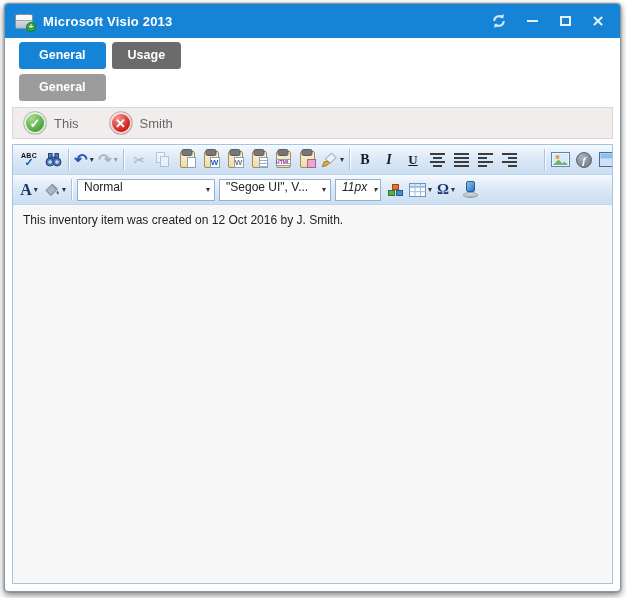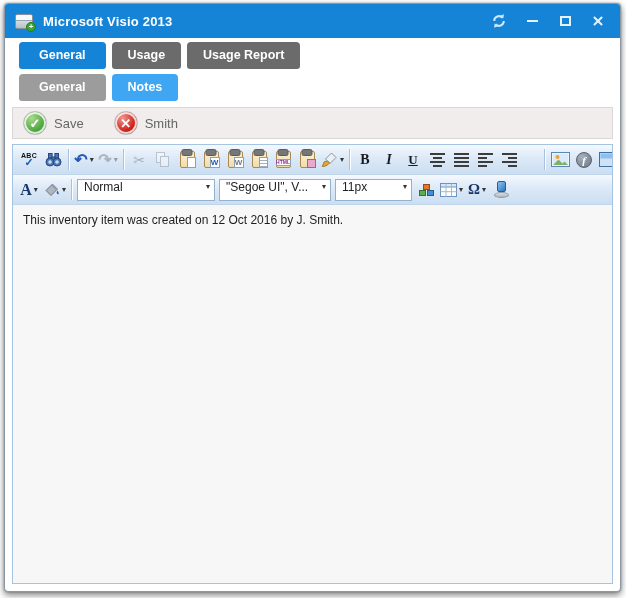--- a/index.html
+++ b/index.html
@@ -71,21 +71,21 @@
   .serifu { font-family:"Liberation Serif",serif; font-weight:bold; font-size:13px; color:#1B1B1B; text-decoration:underline; }
   .al { width:15px; display:flex; flex-direction:column; gap:2px; }
   .al i { height:2px; background:#3C3C3C; }
   .al.c { align-items:center; } .al.l { align-items:flex-start; } .al.r { align-items:flex-end; }
   .w100 { width:15px; } .w60 { width:9px; }
   .fcircle { width:16px; height:16px; border-radius:50%; background:radial-gradient(circle at 35% 30%, #A8B2BD, #6B7683); border:1px solid #57626E;
              color:#fff; font-family:"Liberation Serif",serif; font-style:italic; font-weight:bold; font-size:11px; display:flex; align-items:center; justify-content:center; }
   .clipped { margin-right:-12px; }
   
   .fontA { font-family:"Liberation Serif",serif; font-weight:bold; font-size:16px; color:#17356B; line-height:1; }
-  .combo { height:22px; background:#fff; border:1px solid #96B1CC; display:flex; align-items:center; font-size:12px; color:#222;
+  .combo { height:22px; background:#fff; border:1px solid #96B1CC; display:flex; align-items:flex-end; font-size:12px; color:#222;
            padding:0 4px 6px 6px; margin:0 2px; cursor:pointer; flex:none; }
   .combo .arrow { margin-left:auto; padding-left:6px; }
   .lego { position:relative; width:15px; height:12px; }
   .lego i { position:absolute; width:7px; height:6px; border:1px solid rgba(0,0,0,.35); }
   .lego .t { left:4px; top:0; background:#E8742C; }
   .lego .bl { left:0; top:6px; background:#55B04A; }
   .lego .br { left:8px; top:6px; background:#3E8ED0; }
   .mediaic { position:relative; width:17px; height:17px; }
   .mediaic .base { position:absolute; left:1px; bottom:0; width:15px; height:6px; border-radius:50%; background:linear-gradient(#DDE2E7,#ABB4BD); border:1px solid #8F98A2; }
   .mediaic .cube { position:absolute; left:4px; top:0; width:9px; height:11px; border-radius:2px; background:linear-gradient(135deg,#8CC4F2,#2E74C0); border:1px solid #1F5CA0; }
@@ -122,32 +122,30 @@
             <i></i>
             <i></i>
           </span>
         </span>
     </span>
   </div>
 
   <div class="tabrow">
     <span class="tab blue">General</span>
     <span class="tab gray">Usage</span>
-    <span class="tab gray">Usage Report</span>
   </div>
 
   <div class="tabrow second">
     <span class="tab gray2">General</span>
-    <span class="tab lblue">Notes</span>
   </div>
 
   <div class="savebar">
     <span class="action">
       <span class="orb green">✓</span>
-      <span>Save</span>
+      <span>This</span>
     </span>
     <span class="action">
       <span class="orb red">✕</span>
       <span>Smith</span>
     </span>
   </div>
 
   <div class="editor">
 
     <div class="tbar">
@@ -303,21 +301,21 @@
       </span>
       <span class="sep"></span>
       <span class="combo" style="width:138px;">
         <span>Normal</span>
         <span class="arrow">▾</span>
       </span>
       <span class="combo" style="width:112px;">
         <span>"Segoe UI", V...</span>
         <span class="arrow">▾</span>
       </span>
-      <span class="combo" style="width:77px;">
+      <span class="combo" style="width:46px;font-style:italic;">
         <span>11px</span>
         <span class="arrow">▾</span>
       </span>
       <span class="btn">
         <span class="lego">
             <i class="t"></i>
             <i class="bl"></i>
             <i class="br"></i>
           </span>
       </span>

